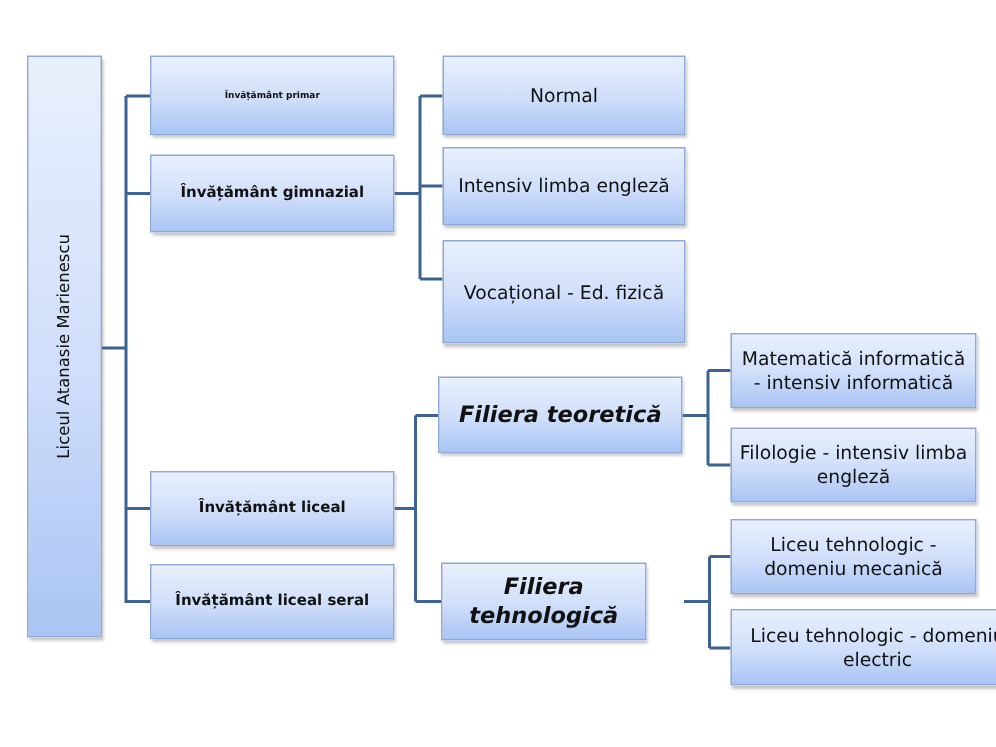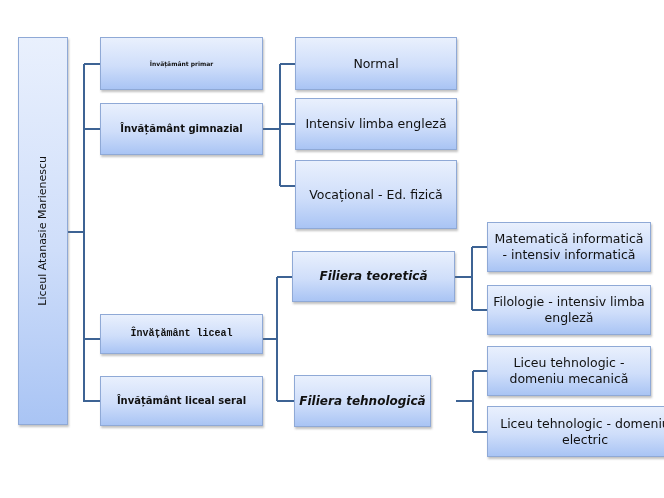--- a/index.html
+++ b/index.html
@@ -11,21 +11,21 @@
     border: 1px solid #8fa9d6;
     background: linear-gradient(to bottom, #e9f0fd 0%, #cfdefa 55%, #a9c4f4 100%);
     box-shadow: 1px 2px 2px rgba(120,120,120,0.45);
     display: flex; align-items: center; justify-content: center;
     text-align: center; color: #111;
     font-size: 12.5px; line-height: 1.25;
     padding: 8px 4px;
   }
   .bold { font-weight: bold; font-size: 10px; }
   .tiny { font-weight: bold; font-size: 6px; }
-  .ital { font-style: italic; font-weight: bold; font-size: 12px; }
+  .ital { font-style: italic; font-weight: bold; font-size: 15px; }
   .root-label {
     transform: rotate(-90deg);
     white-space: nowrap;
     font-size: 11px;
   }
   svg.lines { position: absolute; left: 0; top: 0; }
   svg.lines path { fill: none; stroke: #3d6394; stroke-width: 2; }
 </style>
 </head>
 <body>
@@ -59,21 +59,21 @@
 <div class="box" style="left:18px; top:37px; width:50px; height:388px; padding:0;">
   <span class="root-label">Liceul Atanasie Marienescu</span>
 </div>
 
 <div class="box" style="left:100px; top:37px; width:163px; height:53px;">
   <span class="tiny">Învățământ primar</span>
 </div>
 <div class="box" style="left:100px; top:103px; width:163px; height:52px;">
   <span class="bold">Învățământ gimnazial</span>
 </div>
-<div class="box" style="left:100px; top:314px; width:163px; height:40px;font-family:Liberation Mono, monospace;">
+<div class="box" style="left:100px; top:314px; width:163px; height:50px;">
   <span class="bold">Învățământ liceal</span>
 </div>
 <div class="box" style="left:100px; top:376px; width:163px; height:50px;">
   <span class="bold">Învățământ liceal seral</span>
 </div>
 
 <div class="box" style="left:295px; top:37px; width:162px; height:53px;">
   <span>Normal</span>
 </div>
 <div class="box" style="left:295px; top:98px; width:162px; height:52px;">

